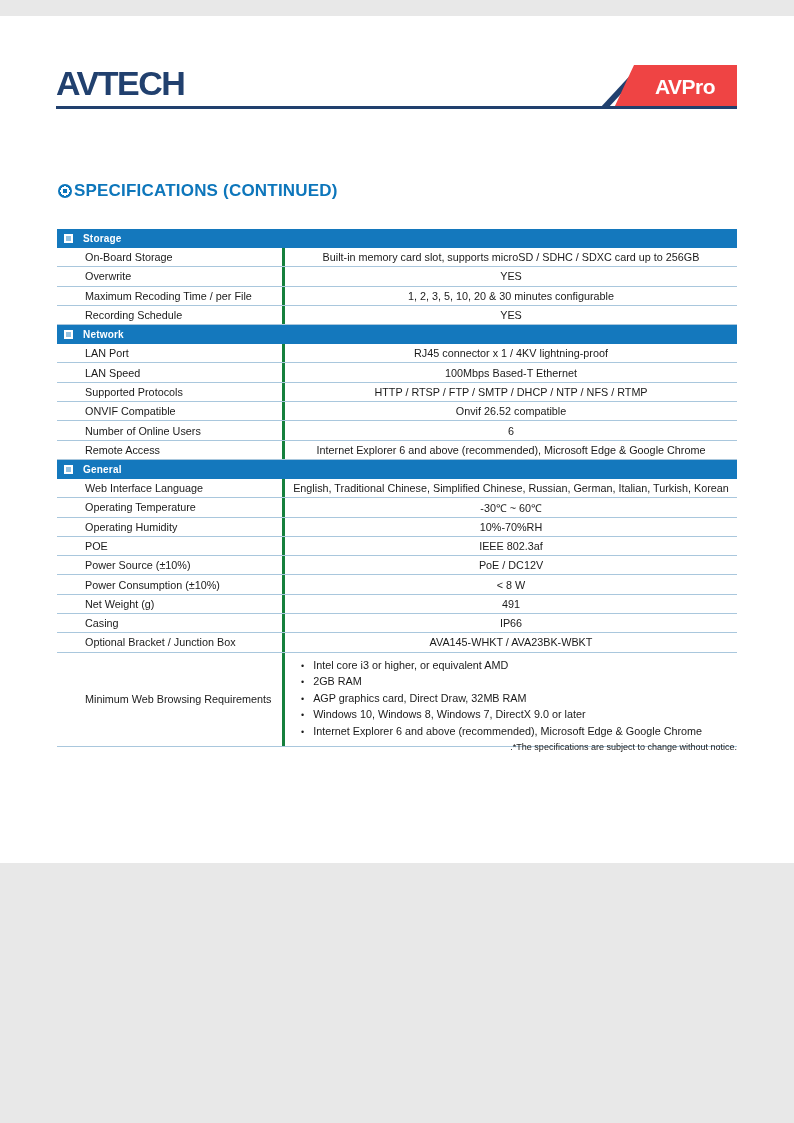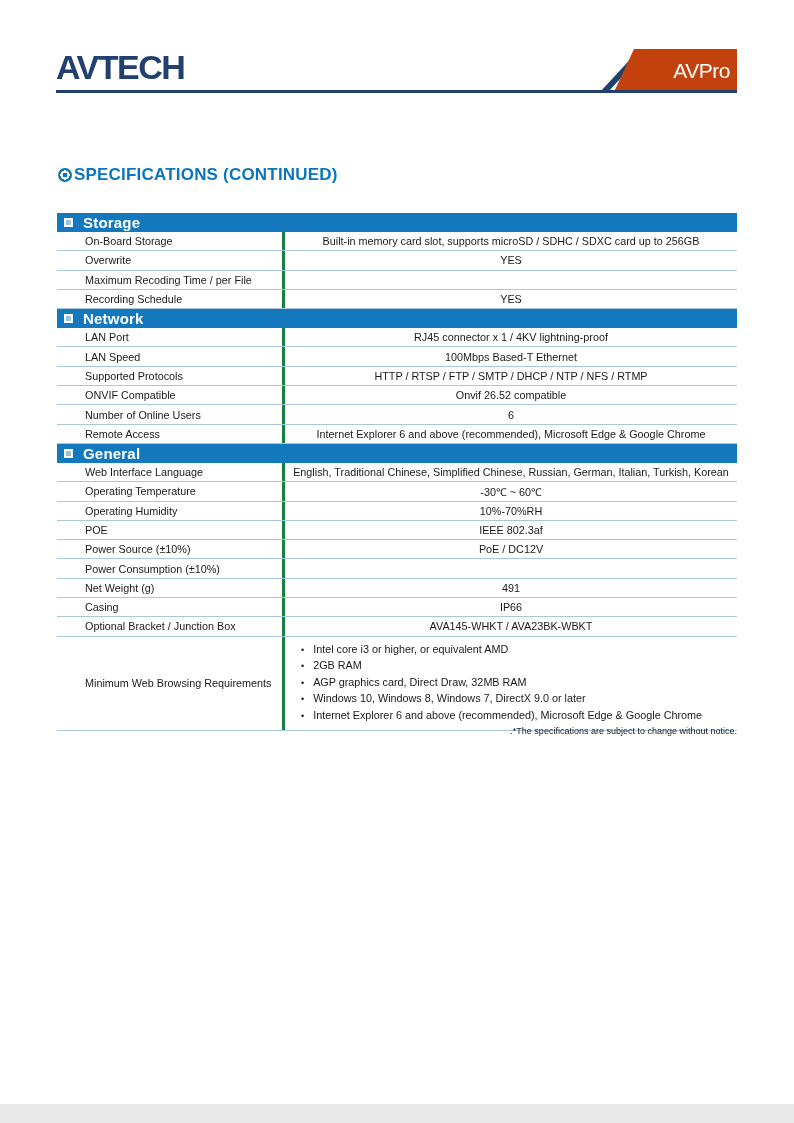--- a/index.html
+++ b/index.html
@@ -1,42 +1,42 @@
 <!DOCTYPE html>
 <html><head>
 <meta charset="utf-8">
 <style>
   * { margin:0; padding:0; box-sizing:border-box; }
   html,body { background:#e8e8e8; }
   .page {
-    position:relative; width:794px; height:1104px; background:#ffffff;
-    margin:0 auto; font-family:"Liberation Sans", sans-serif; overflow:hidden;
+    position:relative; width:794px; height:847px; background:#ffffff;
+    margin:16px auto; font-family:"Liberation Sans", sans-serif; overflow:hidden;
   }
   
   .logo {
     position:absolute; left:56px; top:48px;
     font-size:34px; font-weight:800; letter-spacing:-1.5px;
     color:#21406e;
   }
   .header-rule {
     position:absolute; left:56px; top:90px; width:681px; height:3px;
     background:#21406e;
   }
   .badge { position:absolute; left:600px; top:49px; width:137px; height:43px; }
   .badge-stripe {
     position:absolute; left:0; top:0; width:46px; height:100%;
     background:#21406e;
     clip-path:polygon(31px 22%, 39px 22%, 8px 100%, 0 100%);
   }
   .badge-body {
     position:absolute; left:10px; right:0; top:0; bottom:0;
-    background:#c2410c;
+    background:#ef4444;
     clip-path:polygon(24px 0, 100% 0, 100% 100%, 4px 100%);
     display:flex; align-items:center; justify-content:flex-end;
-    padding-right:7px; color:#ffffff; font-size:21px; font-weight:400;
+    padding-right:22px; color:#ffffff; font-size:21px; font-weight:700;
     letter-spacing:-0.5px;
   }
   
   .title-row {
     position:absolute; left:58px; top:165px;
     display:flex; align-items:center; gap:2px;
   }
   .title-icon {
     width:14px; height:14px; border-radius:50%; flex:0 0 auto;
     background:radial-gradient(circle at 50% 50%, #0d76bb 0 2.4px, #ffffff 2.4px 4.6px, #0d76bb 4.6px 7px);
@@ -47,21 +47,21 @@
   
   .spec-table { position:absolute; left:57px; top:213px; width:680px; }
   .section-bar {
     height:19px; background:#1478bd;
     display:flex; align-items:center; padding-left:7px; gap:10px;
   }
   .square-icon {
     width:9px; height:9px; border:2px solid #ffffff; background:rgba(255,255,255,0.55);
     flex:0 0 auto;
   }
-  .section-name { color:#ffffff; font-weight:700; font-size:15px; letter-spacing:0.2px; }
+  .section-name { color:#ffffff; font-weight:700; font-size:10px; letter-spacing:0.2px; }
   .row { display:flex; border-bottom:1px solid #a9c7dd; min-height:19.3px; }
   .cell { font-size:10.8px; color:#1a1a1a; }
   .cell.label {
     width:228px; flex:0 0 228px; padding-left:28px; padding-right:6px;
     display:flex; align-items:center; border-right:3px solid #15803d;
   }
   .cell.value {
     flex:1; display:flex; align-items:center; justify-content:center;
     text-align:right; white-space:nowrap; overflow:hidden;
   }
@@ -105,20 +105,21 @@
     <div class="row">
       <div class="cell label">On-Board Storage</div>
       <div class="cell value">Built-in memory card slot, supports microSD / SDHC / SDXC card up to 256GB</div>
     </div>
     <div class="row">
       <div class="cell label">Overwrite</div>
       <div class="cell value">YES</div>
     </div>
     <div class="row">
       <div class="cell label">Maximum Recoding Time / per File</div>
+      <div class="cell value">1, 2, 3, 5, 10, 20 &amp; 30 minutes configurable</div>
     </div>
     <div class="row">
       <div class="cell label">Recording Schedule</div>
       <div class="cell value">YES</div>
     </div>
 
     <div class="section-bar">
       <span class="square-icon"></span>
       <span class="section-name">Network</span>
     </div>
@@ -166,20 +167,21 @@
     <div class="row">
       <div class="cell label">POE</div>
       <div class="cell value">IEEE 802.3af</div>
     </div>
     <div class="row">
       <div class="cell label">Power Source (±10%)</div>
       <div class="cell value">PoE / DC12V</div>
     </div>
     <div class="row">
       <div class="cell label">Power Consumption (±10%)</div>
+      <div class="cell value">&lt; 8 W</div>
     </div>
     <div class="row">
       <div class="cell label">Net Weight (g)</div>
       <div class="cell value">491</div>
     </div>
     <div class="row">
       <div class="cell label">Casing</div>
       <div class="cell value">IP66</div>
     </div>
     <div class="row">

